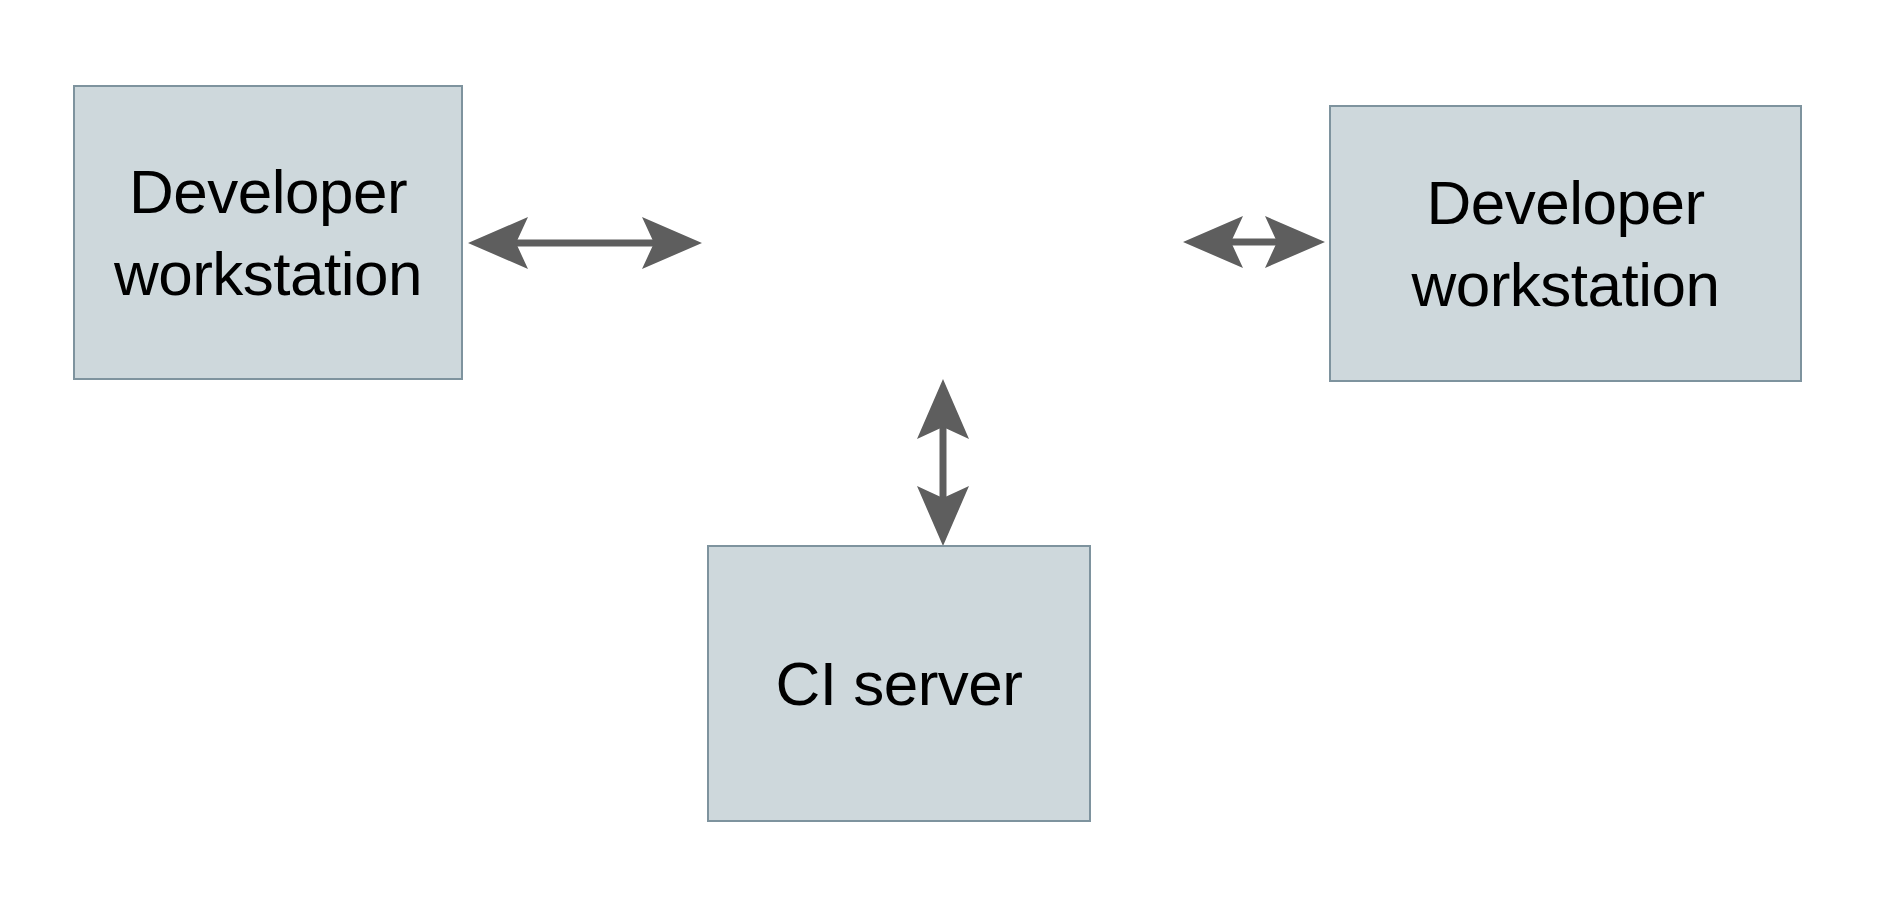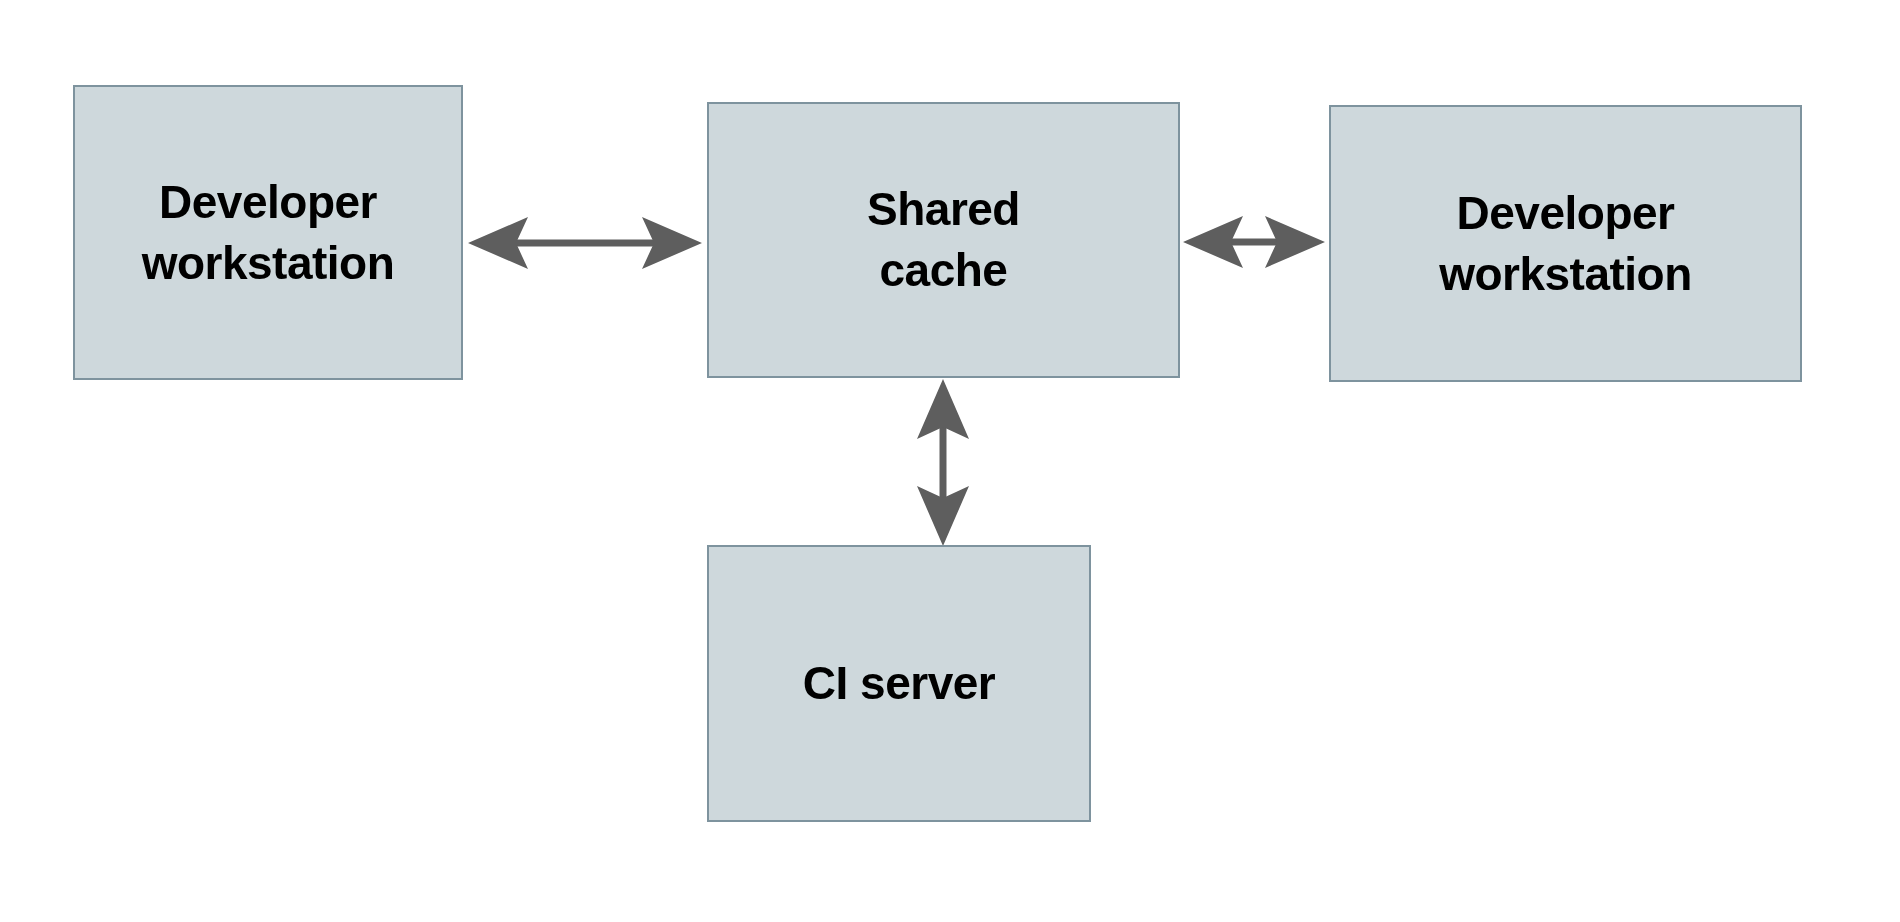--- a/index.html
+++ b/index.html
@@ -26,23 +26,23 @@
     background: #ced8dc;
     border: 2px solid #7e939e;
     display: flex;
     align-items: center;
     justify-content: center;
     text-align: center;
   }
   .node-label {
     color: #000000;
     font-family: "Liberation Sans", sans-serif;
-    font-size: 46px;
+    font-size: 62px;
     line-height: 1.32;
-    font-weight: 700;
+    font-weight: 400;
     letter-spacing: -0.5px;
     white-space: pre-line;
     padding: 0 4px;
   }
 
   
   #node-dev-left    { left: 73px;   top: 85px;  width: 390px; height: 295px; }
   #node-shared      { left: 707px;  top: 102px; width: 473px; height: 276px; }
   #node-dev-right   { left: 1329px; top: 105px; width: 473px; height: 277px; }
   #node-ci          { left: 707px;  top: 545px; width: 384px; height: 277px; }
@@ -93,24 +93,20 @@
       <path class="edge-head" d="M 943 379 L 969 439 L 943 427 L 917 439 Z"></path>
       <path class="edge-head" d="M 943 546 L 917 486 L 943 498 L 969 486 Z"></path>
     </g>
   </svg>
 
   <div class="node" id="node-dev-left">
     <span class="node-label">Developer
 workstation</span>
   </div>
 
-  <div class="node" id="node-shared">
-    <span class="node-label">Shared
-cache</span>
-  </div>
 
   <div class="node" id="node-dev-right">
     <span class="node-label">Developer
 workstation</span>
   </div>
 
   <div class="node" id="node-ci">
     <span class="node-label">CI server</span>
   </div>
 

